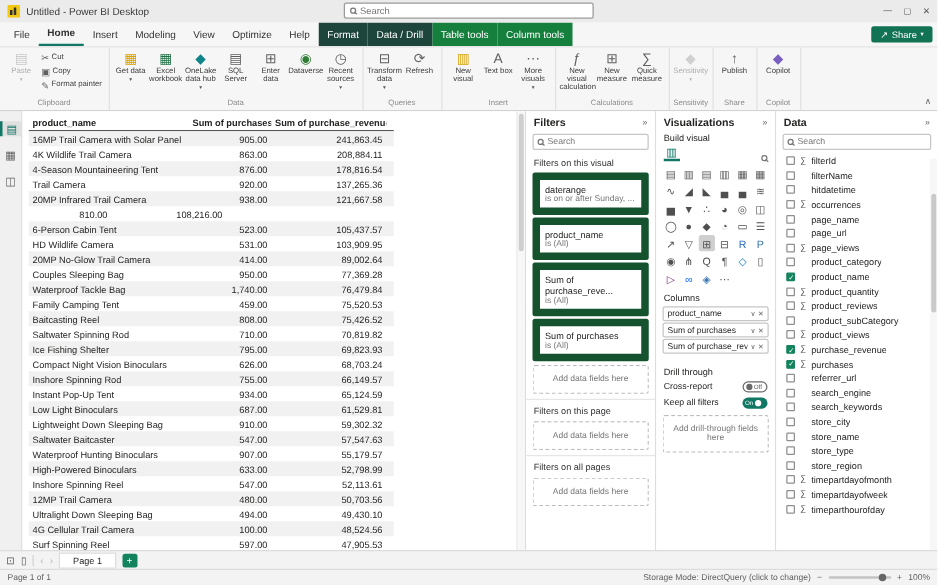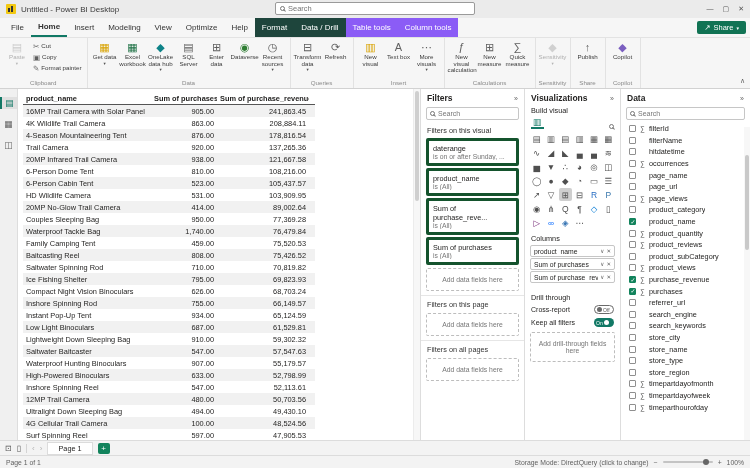--- a/index.html
+++ b/index.html
@@ -18,21 +18,21 @@
   input::placeholder{color:#767676;}
   .win-controls{margin-left:auto;display:flex;gap:9px;font-size:7px;color:#555;}
   .mag{width:5px;height:5px;border:1px solid #777;border-radius:50%;position:relative;flex:0 0 auto;}
   .mag::after{content:"";position:absolute;width:3px;height:1px;background:#777;right:-2px;bottom:-1px;transform:rotate(40deg);}
 
   
   .tabs-row{height:19px;background:#f6f6f6;display:flex;align-items:stretch;padding:0 4px;flex:0 0 auto;}
   .rtab{font-size:8px;display:flex;align-items:center;padding:0 7px;color:#333;white-space:nowrap;}
   .rtab.selected{border-bottom:2px solid #117865;font-weight:bold;}
   .rtab.contextual{background:#1e453c;color:#fff;}
-  .rtab.tool{background:#8b5cf6;color:#fff;}
+  .rtab.tool{background:#15803d;color:#fff;}
   .share-btn{margin-left:auto;align-self:center;background:#117354;color:#fff;font-size:7.5px;border-radius:2px;padding:2px 7px;display:flex;align-items:center;gap:3px;white-space:nowrap;}
   .share-chev{font-size:5px;}
 
   
   .ribbon{height:52px;background:#f6f6f6;border-top:1px solid #e3e3e3;border-bottom:1px solid #d2d2d2;display:flex;flex:0 0 auto;position:relative;overflow:hidden;}
   .rgroup{display:flex;flex-direction:column;border-right:1px solid #e2e2e2;padding:2px 3px 0;overflow:hidden;}
   .rrow{flex:1;display:flex;align-items:flex-start;}
   .rbtn{display:flex;border-radius:2px;}
   .rbtn.large{flex-direction:column;align-items:center;width:28px;padding:1px 1px;text-align:center;}
   .rbtn.large .ric{font-size:11px;line-height:13px;height:13px;}
@@ -71,21 +71,21 @@
   .pane-filters{width:104px;}
   .pane-viz{width:96px;}
   .pane-data{width:129px;border-right:none;}
   .pane-header{display:flex;align-items:center;justify-content:space-between;padding:4px 6px 2px;flex:0 0 auto;}
   .pane-title{font-size:8.5px;font-weight:bold;}
   .collapse-icon{font-size:7px;color:#666;}
   .psearch{margin:2px 5px 3px;height:13px;border:1px solid #c6c6c6;border-radius:2px;display:flex;align-items:center;gap:3px;padding:0 3px;background:#fff;flex:0 0 auto;}
   .psearch input{border:none;outline:none;width:100%;font-size:7px;font-family:inherit;background:transparent;}
 
   .fsec-title{font-size:7.3px;color:#333;padding:3px 6px 1px;}
-  .fcard{margin:2px 5px;border:3px solid #14532d;border-radius:2px;padding:3px 4px;background:#fff;}
+  .fcard{margin:2px 5px;border:6px solid #14532d;border-radius:2px;padding:3px 4px;background:#fff;}
   .fcard-name{font-size:7.3px;}
   .fcard-cond{font-size:6.8px;color:#767676;white-space:nowrap;overflow:hidden;text-overflow:ellipsis;}
   .fadd{margin:3px 5px 4px;border:1px dashed #bdbdbd;border-radius:2px;font-size:6.8px;color:#767676;text-align:center;padding:7px 2px;}
   .fdivider{border-top:1px solid #e6e6e6;margin:4px 0 1px;}
 
   .build-row{display:flex;align-items:flex-end;justify-content:space-between;padding:1px 6px;}
   .build-label{font-size:7.3px;}
   .build-tab-icon{font-size:9px;color:#117865;border-bottom:2px solid #117865;padding:0 2px;}
   .viz-gallery{display:grid;grid-template-columns:repeat(6,1fr);gap:1px;padding:2px 5px;}
   .vicon{height:13px;display:flex;align-items:center;justify-content:center;font-size:8.5px;color:#4f4f4f;border-radius:2px;}
@@ -344,21 +344,20 @@
               <div class="cell c0">Trail Camera</div>
               <div class="cell c1">920.00</div>
               <div class="cell c2">137,265.36</div>
             </div>
             <div class="trow">
               <div class="cell c0">20MP Infrared Trail Camera</div>
               <div class="cell c1">938.00</div>
               <div class="cell c2">121,667.58</div>
             </div>
             <div class="trow">
-              <div class="cell c0">6-Person Dome Tent</div>
               <div class="cell c1">810.00</div>
               <div class="cell c2">108,216.00</div>
             </div>
             <div class="trow">
               <div class="cell c0">6-Person Cabin Tent</div>
               <div class="cell c1">523.00</div>
               <div class="cell c2">105,437.57</div>
             </div>
             <div class="trow">
               <div class="cell c0">HD Wildlife Camera</div>

